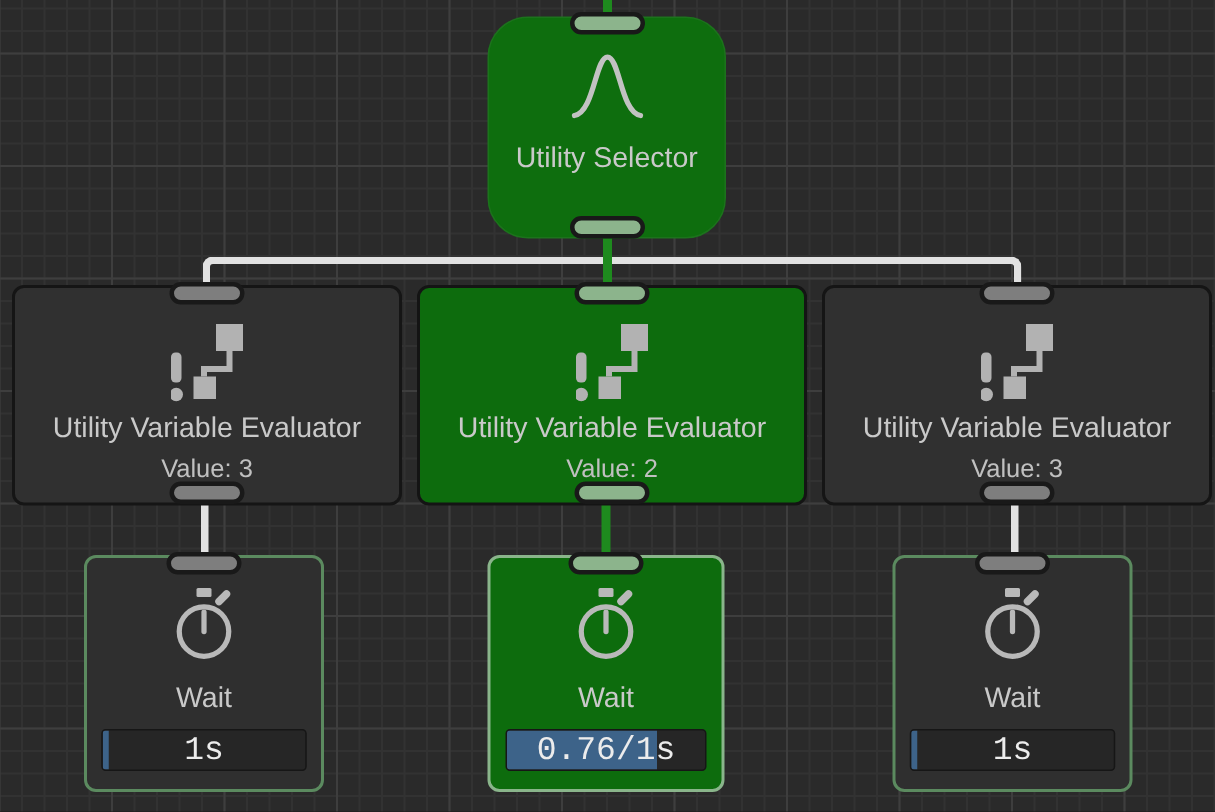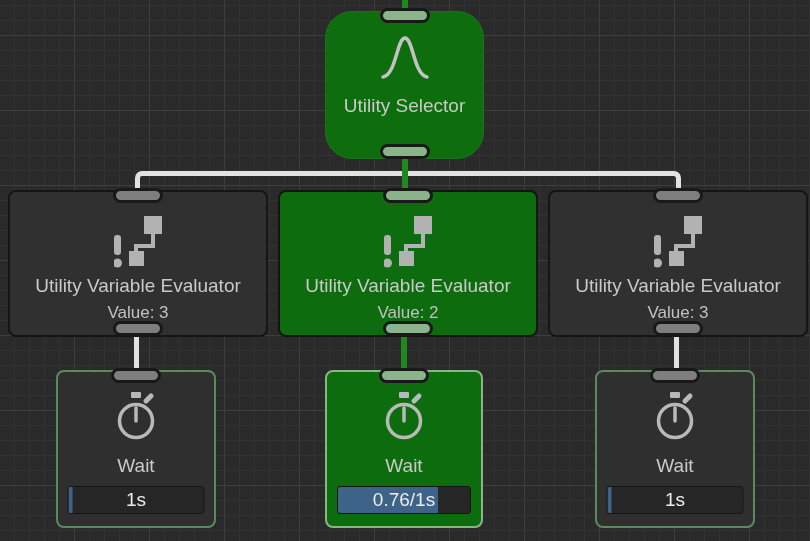--- a/index.html
+++ b/index.html
@@ -64,21 +64,21 @@
   .pbar{
     position:absolute;left:50%;transform:translateX(-50%);
     top:114px;width:137px;height:28px;
     background:#262626;border:1px solid #161616;border-radius:3px;
     box-sizing:border-box;overflow:hidden;
   }
   .pfill{position:absolute;left:0;top:0;bottom:0;background:#3d6389;}
   .plabel{
     position:absolute;left:0;right:0;top:0;bottom:0;
     display:flex;align-items:center;justify-content:center;
-    font-size:19px;color:#ececec;
+    font-size:22px;color:#ececec;font-family:Liberation Mono, monospace;
   }
   svg{display:block;margin:0 auto;}
 </style>
 </head>
 <body>
 
 <div class="canvas">
 
   <div class="line green" style="left:402px;top:0;width:6px;height:14px;"></div>
   <div class="bracket" style="left:135px;top:171px;width:546px;height:21px;"></div>

